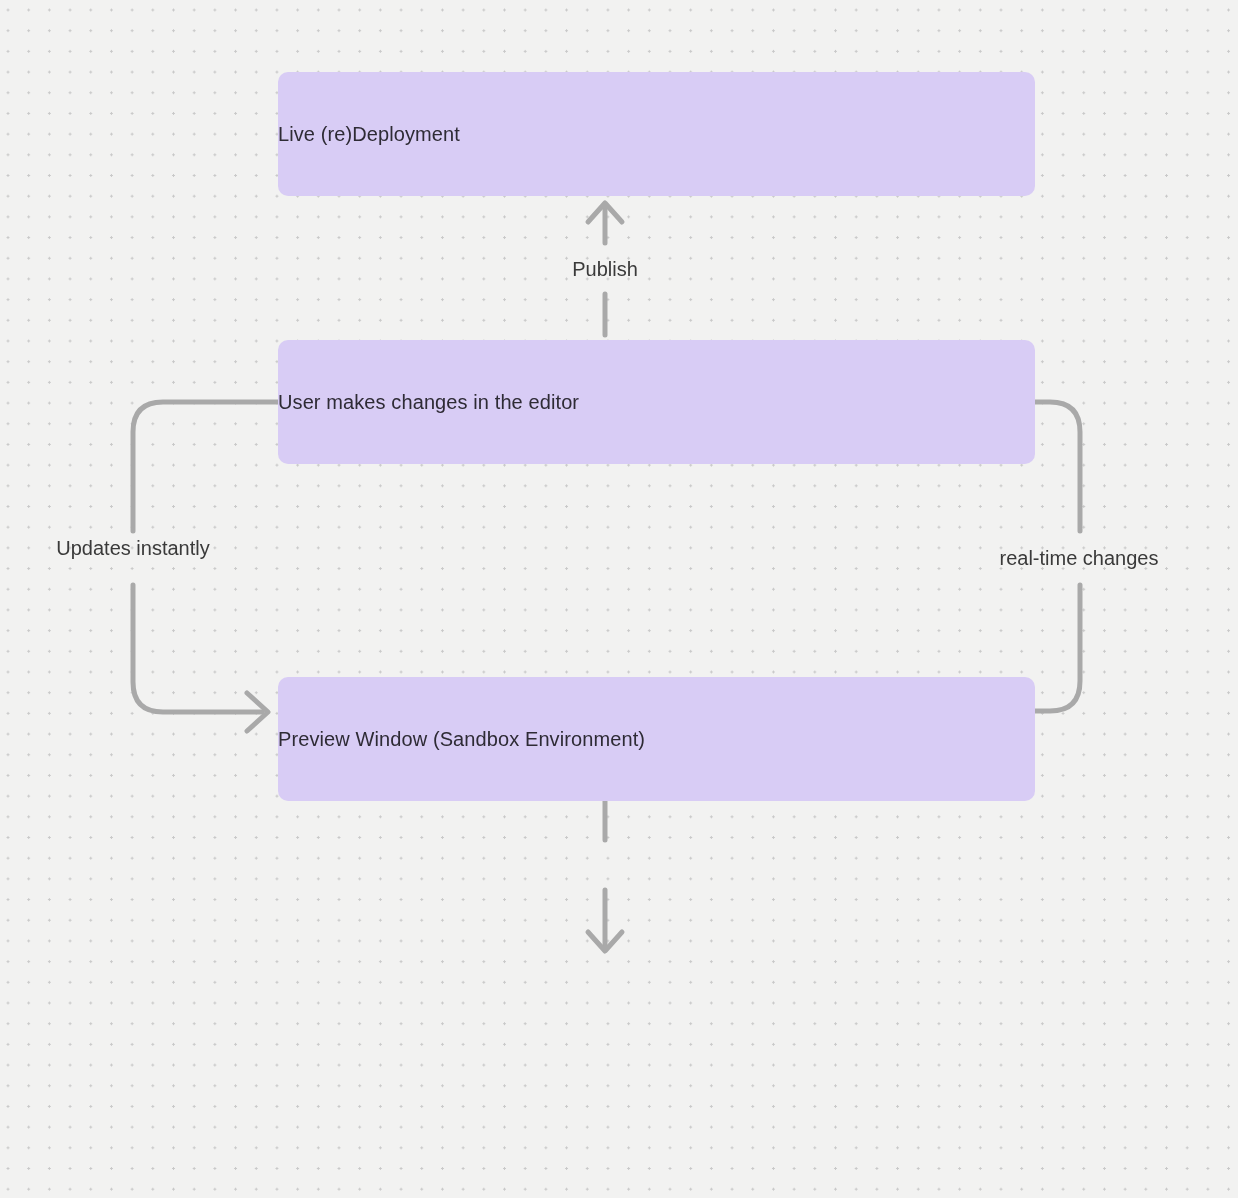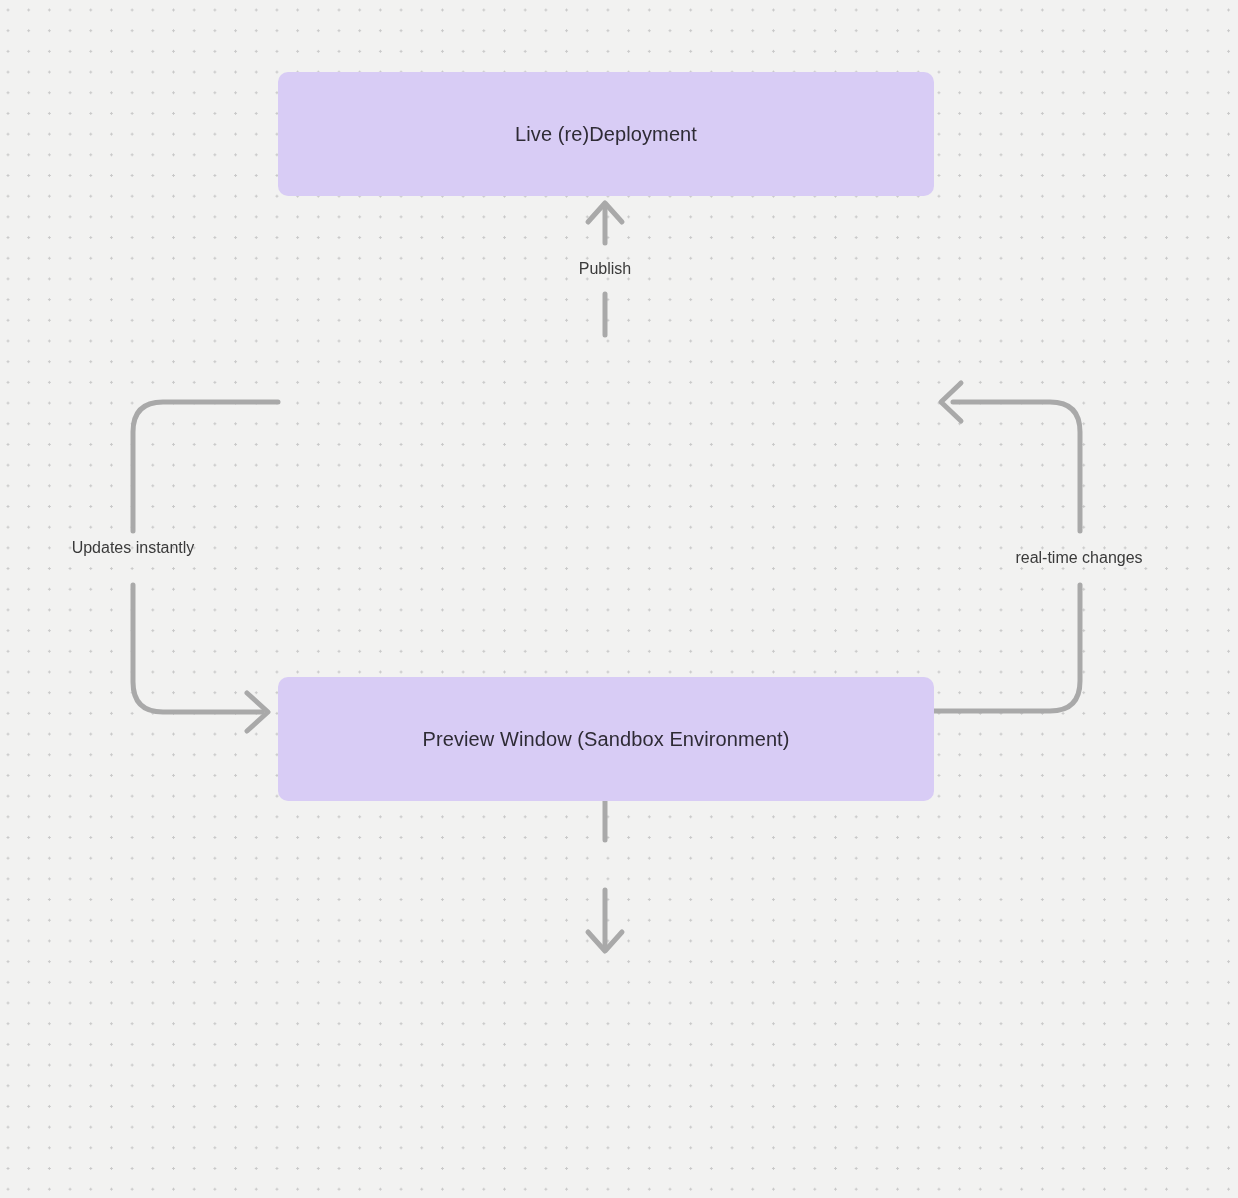--- a/index.html
+++ b/index.html
@@ -30,40 +30,39 @@
   .edges path {
     fill: none;
     stroke: #a9a9a9;
     stroke-width: 5;
     stroke-linecap: round;
     stroke-linejoin: round;
   }
   .node {
     position: absolute;
     left: 278px;
-    width: 656px;
+    width: 757px;
     height: 124px;
     background: #d8ccf5;
     border-radius: 10px;
     display: flex;
     align-items: center;
-    justify-content: center;
     font-size: 20px;
     color: #2e2b35;
     letter-spacing: 0.1px;
     cursor: default;
   }
   .node-1 { top: 72px; }
   .node-2 { top: 340px; }
   .node-3 { top: 677px; }
   .node-4 { top: 958px; }
   .edge-label {
     position: absolute;
     transform: translate(-50%, -50%);
-    font-size: 16px;
+    font-size: 20px;
     color: #3a3a3a;
     white-space: nowrap;
   }
   .label-publish    { left: 605px;  top: 269px; }
   .label-updates    { left: 133px;  top: 548px; }
   .label-feedback   { left: 1079px; top: 558px; }
   .label-spunup     { left: 606px;  top: 866px; }
 </style>
 </head>
 <body>
@@ -95,20 +94,23 @@
       <path d="M 588 798 L 605 779 L 622 798"></path>
       <path d="M 605 890 L 605 948"></path>
       <path d="M 588 932 L 605 951 L 622 932"></path>
     </g>
   </svg>
 
   <div class="node node-1">
     <span>Live (re)Deployment</span>
   </div>
 
+  <div class="node node-2">
+    <span>User makes changes in the editor</span>
+  </div>
 
   <div class="node node-3">
     <span>Preview Window (Sandbox Environment)</span>
   </div>
 
 
   <div class="edge-label label-publish">Publish</div>
 
   <div class="edge-label label-updates">Updates instantly</div>
 

